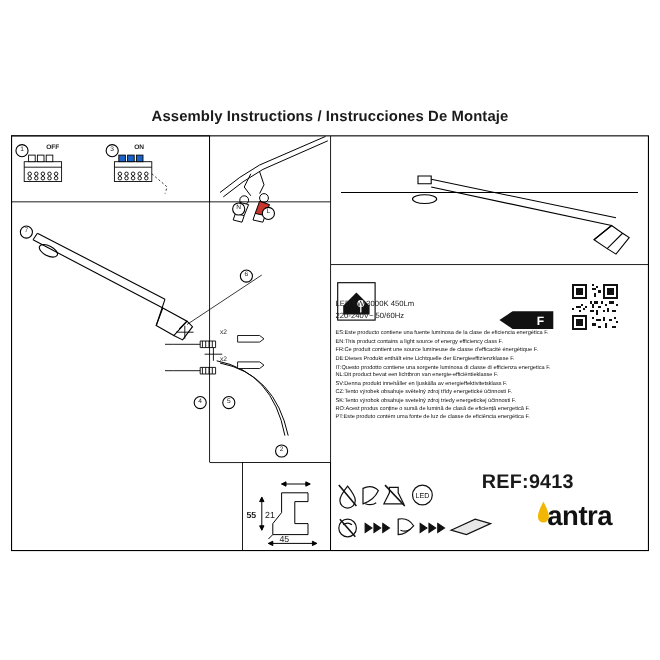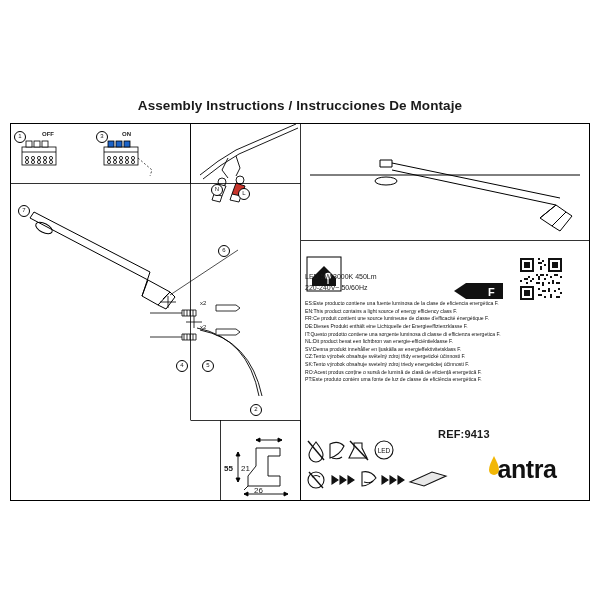--- a/index.html
+++ b/index.html
@@ -44,21 +44,21 @@
   .specs {
     position: absolute;
     left: 305px; top: 272px;
     font-size: 7px;
     line-height: 1.55;
   }
 
   .ref {
     position: absolute;
     left: 438px; top: 428px;
-    font-size: 11px;
+    font-size: 18px;
     font-weight: bold;
     letter-spacing: 0.2px;
   }
   .brand {
     position: absolute;
     left: 477px; top: 455px;
     font-size: 25px;
     font-weight: bold;
     color: #111;
     letter-spacing: -0.4px;
@@ -274,21 +274,21 @@
       <line x1="26" y1="76" x2="70" y2="76"></line>
       <path d="M26 76 l4 -2 v4 z" fill="#000"></path>
       <path d="M70 76 l-4 -2 v4 z" fill="#000"></path>
 
       <path d="M38 30 L62 30 L62 38 L50 38 L50 58 L62 58 L62 68 L30 68 L30 58 L38 48 Z" fill="#fff"></path>
       <line x1="30" y1="68" x2="26" y2="72"></line>
     </g>
   </svg>
   <div class="dim-txt" style="left:241px; top:432px;margin-top:32px;">21</div>
   <div class="dim-txt" style="left:224px; top:464px;font-weight:bold;">55</div>
-  <div class="dim-txt" style="left:254px; top:486px;">26</div>
+  <div class="dim-txt" style="left:254px; top:486px;">45</div>
 
   <svg class="energy-icon" viewBox="0 0 36 36">
     <rect x="1" y="1" width="34" height="34" fill="#fff" stroke="#000" stroke-width="1"></rect>
     <path d="M6 22 L18 10 L30 22 L30 30 L6 30 Z" fill="#111"></path>
     <circle cx="22" cy="20" r="3.2" fill="#fff"></circle>
     <line x1="22" y1="23" x2="22" y2="28" stroke="#fff" stroke-width="1.2"></line>
   </svg>
 
   <div class="specs">
     <div>LED 5W 3000K 450Lm</div>

